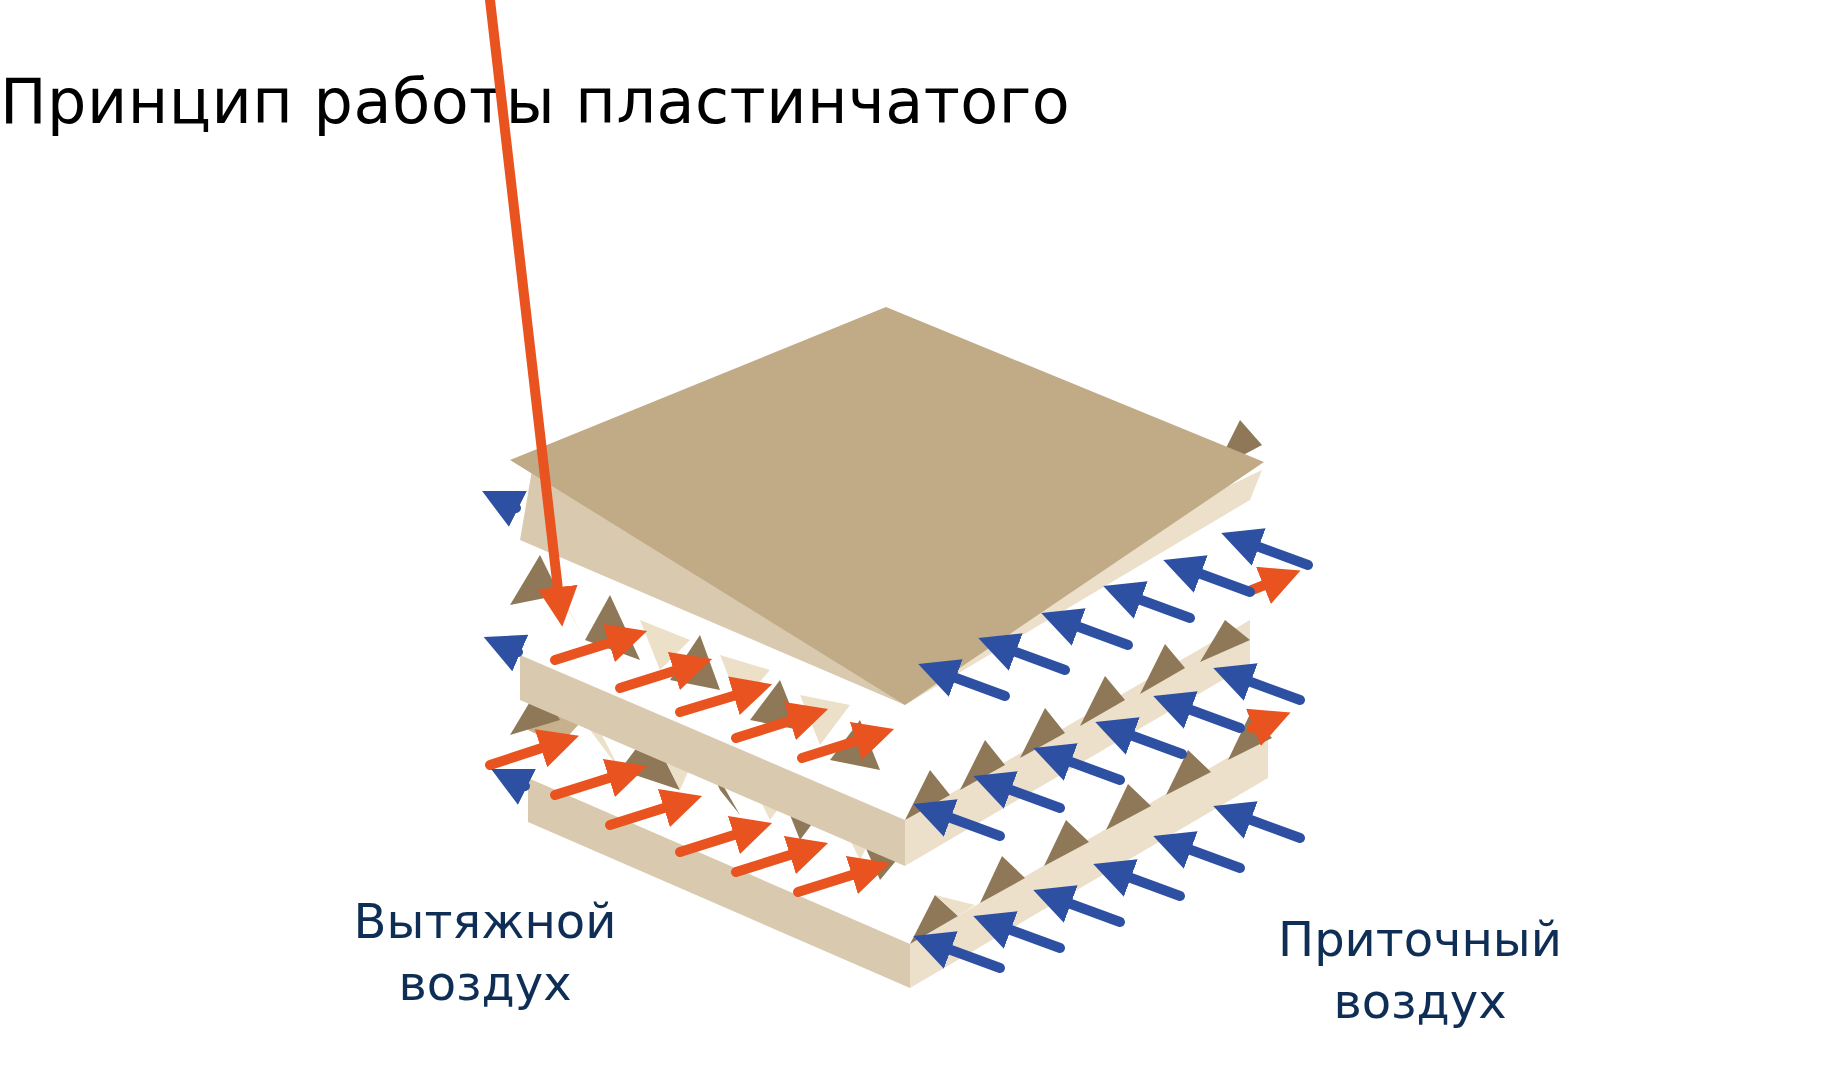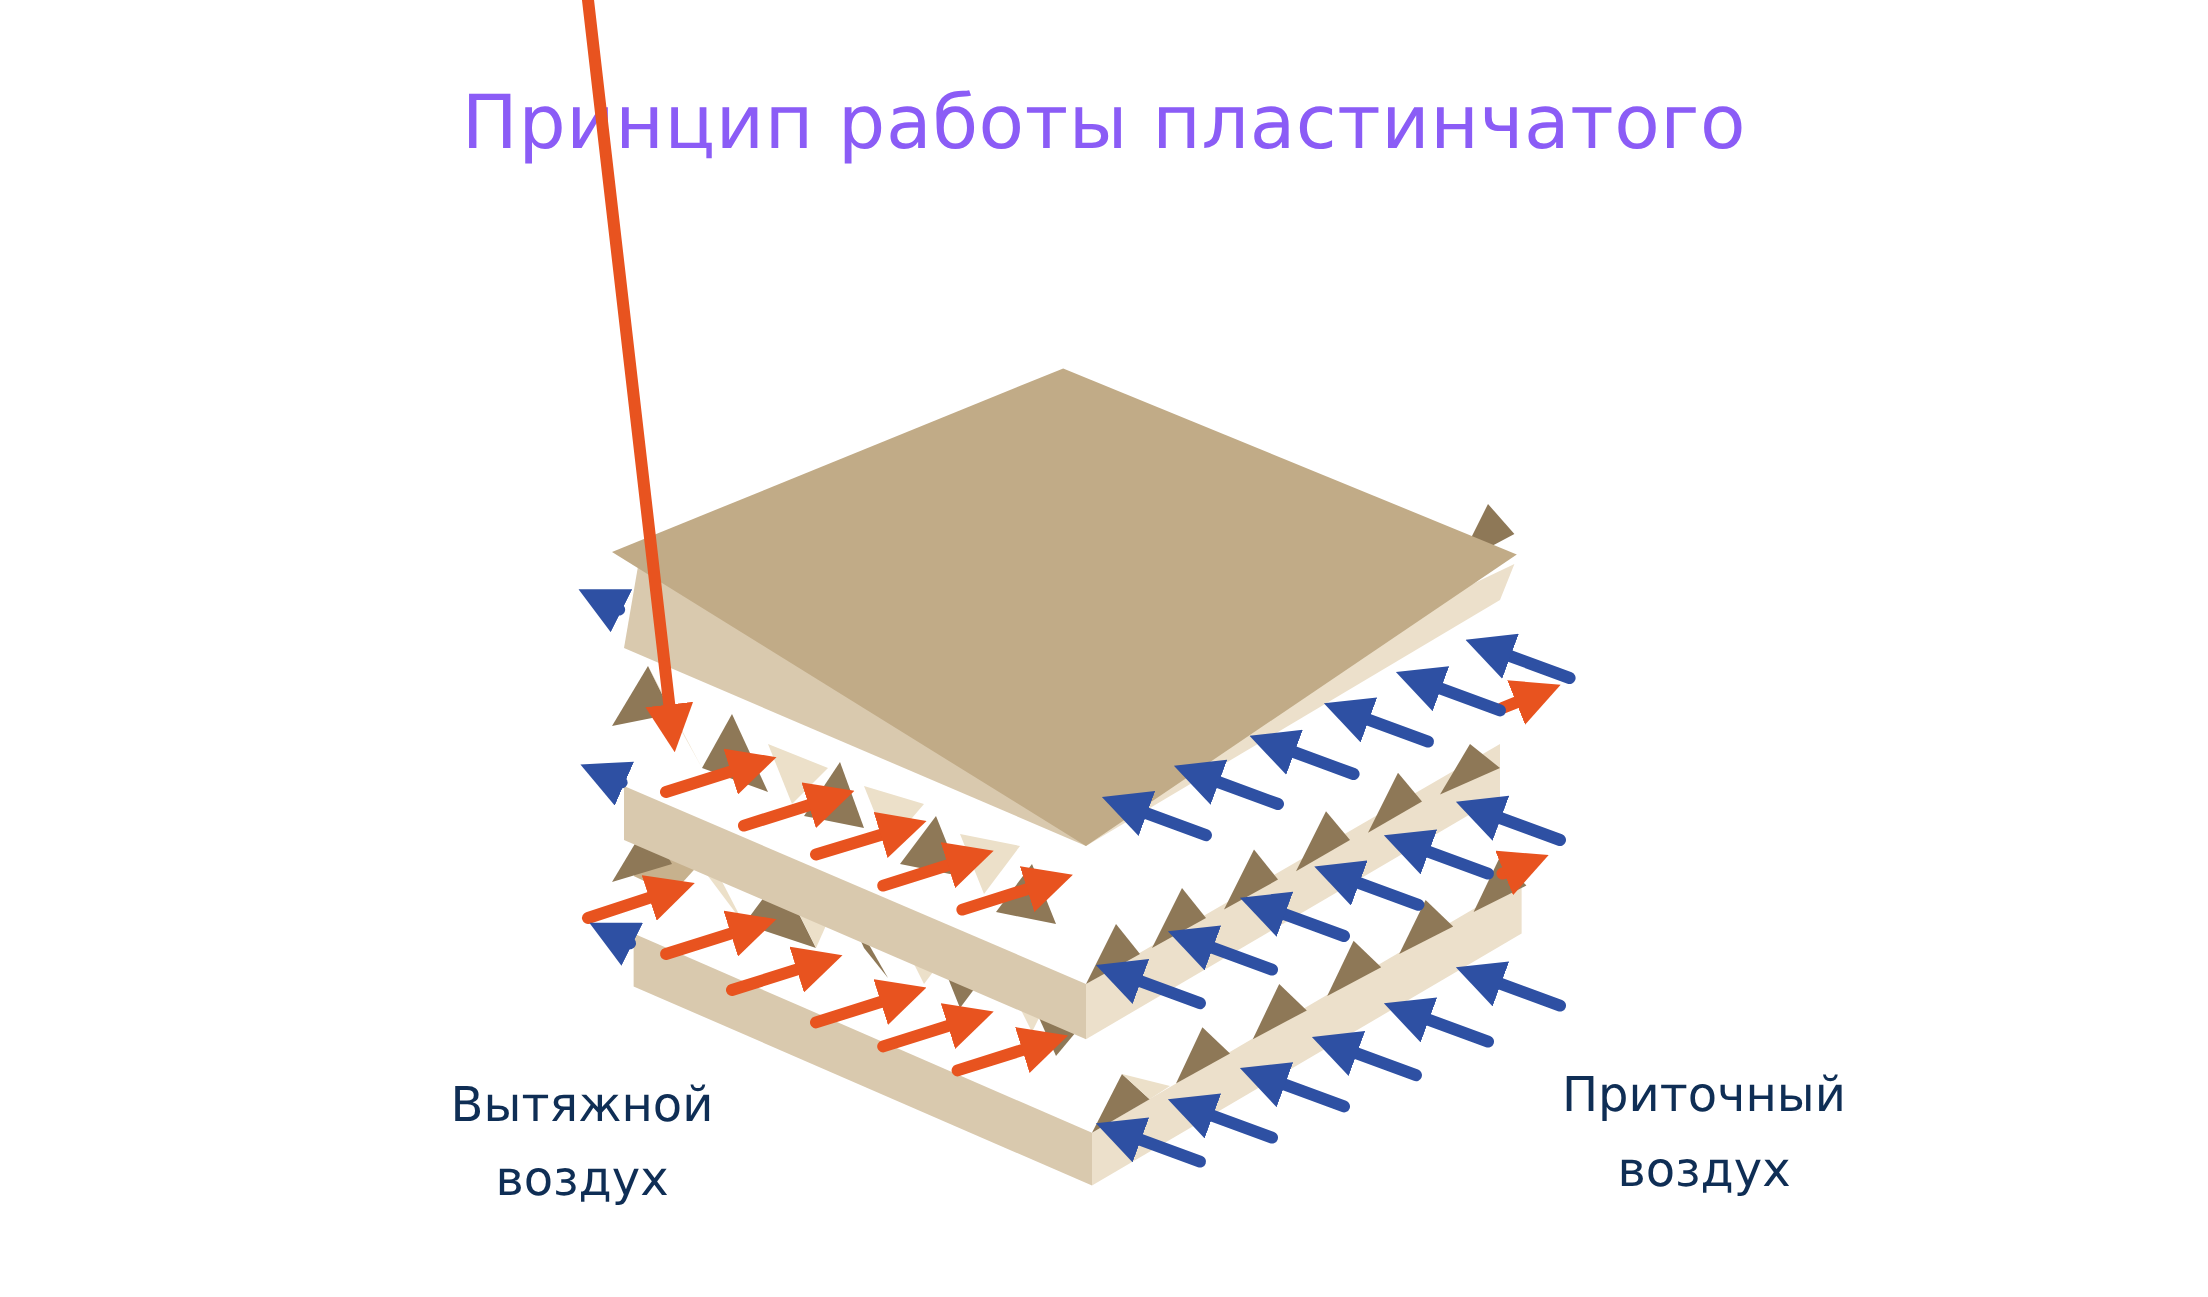--- a/index.html
+++ b/index.html
@@ -1,20 +1,20 @@
 <!DOCTYPE html>
 <html><head>
 <meta charset="utf-8">
 <style>
   html, body { margin:0; padding:0; background:#ffffff; }
   body { width:1840px; height:1081px; position:relative; overflow:hidden; font-family:"DejaVu Sans", "Liberation Sans", sans-serif; }
-  .title { position:absolute; left:0; width:1840px; top:60px; text-align:center; color:#8b5cf6; font-size:62px; line-height:84px; letter-spacing:0.5px; }
-  .label { position:absolute; color:#0f2e55; font-size:40px; line-height:62px; text-align:center; }
+  .title { position:absolute; left:0; width:1840px; top:60px; color:#000000; font-size:62px; line-height:84px; letter-spacing:0.5px; }
+  .label { position:absolute; color:#0f2e55; font-size:48px; line-height:62px; text-align:center; }
   #lbl-left { left:340px; top:890px; width:290px; }
-  #lbl-right { left:1260px; top:882px; width:320px; }
+  #lbl-right { left:1260px; top:908px; width:320px; }
   svg#diagram { position:absolute; left:0; top:0; width:1840px; height:1081px; }
 </style>
 </head>
 <body>
 
 <div class="title">
   <div>Принцип работы пластинчатого</div>
 </div>
 
 <svg id="diagram" viewBox="0 0 1840 1081" xmlns="http://www.w3.org/2000/svg">

